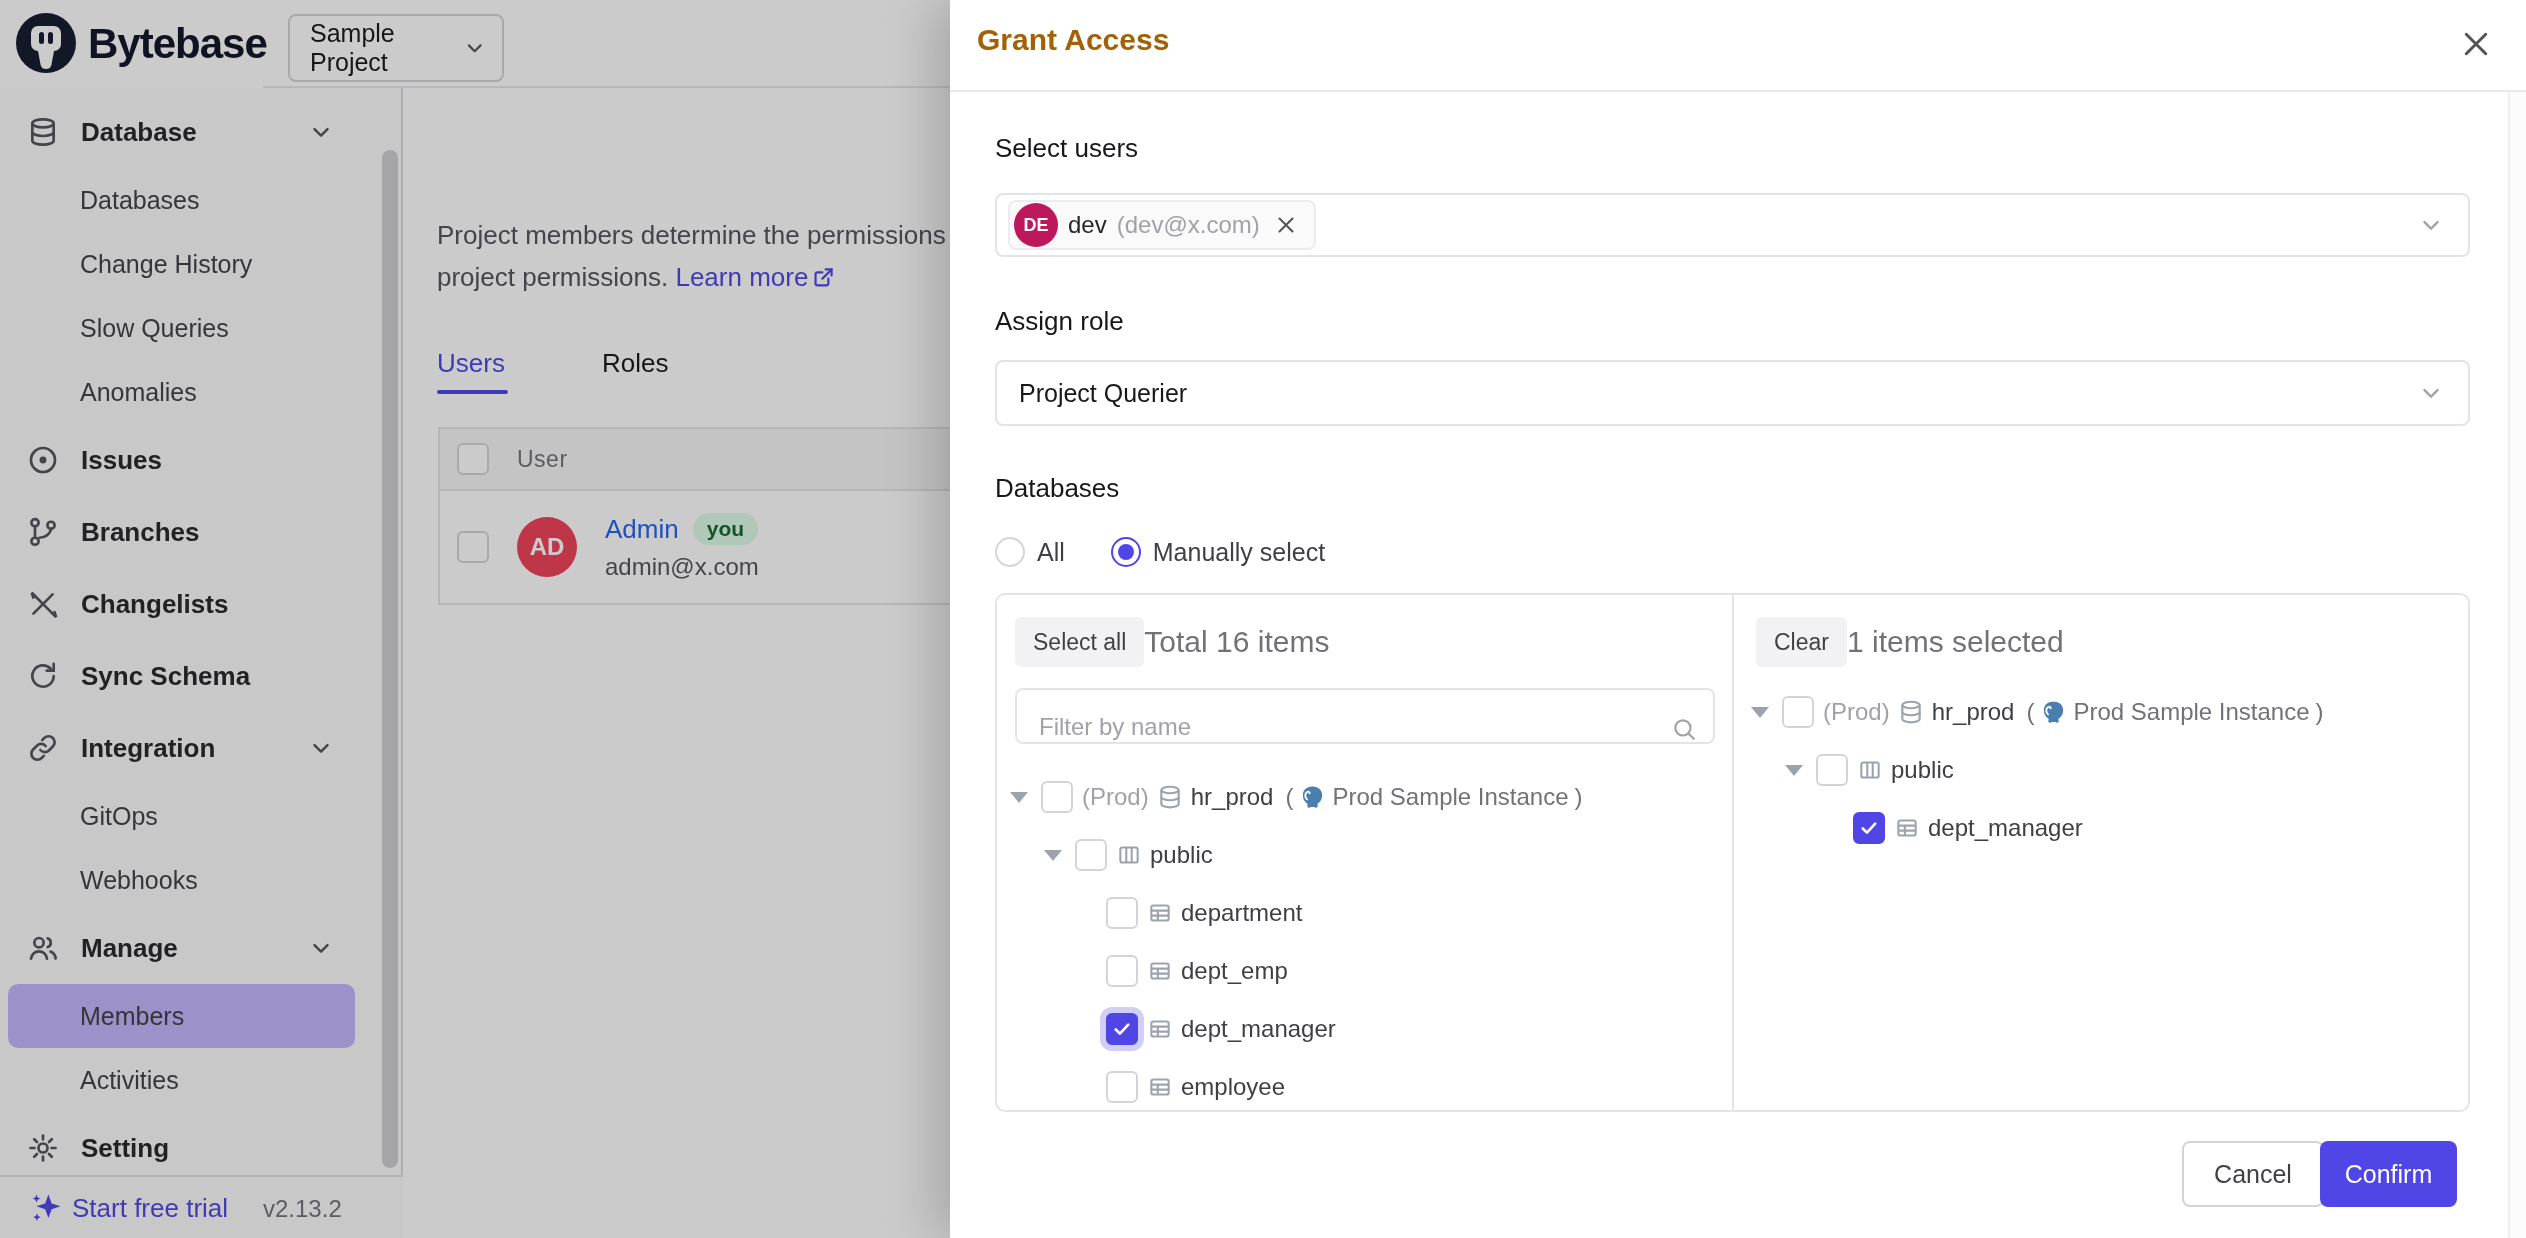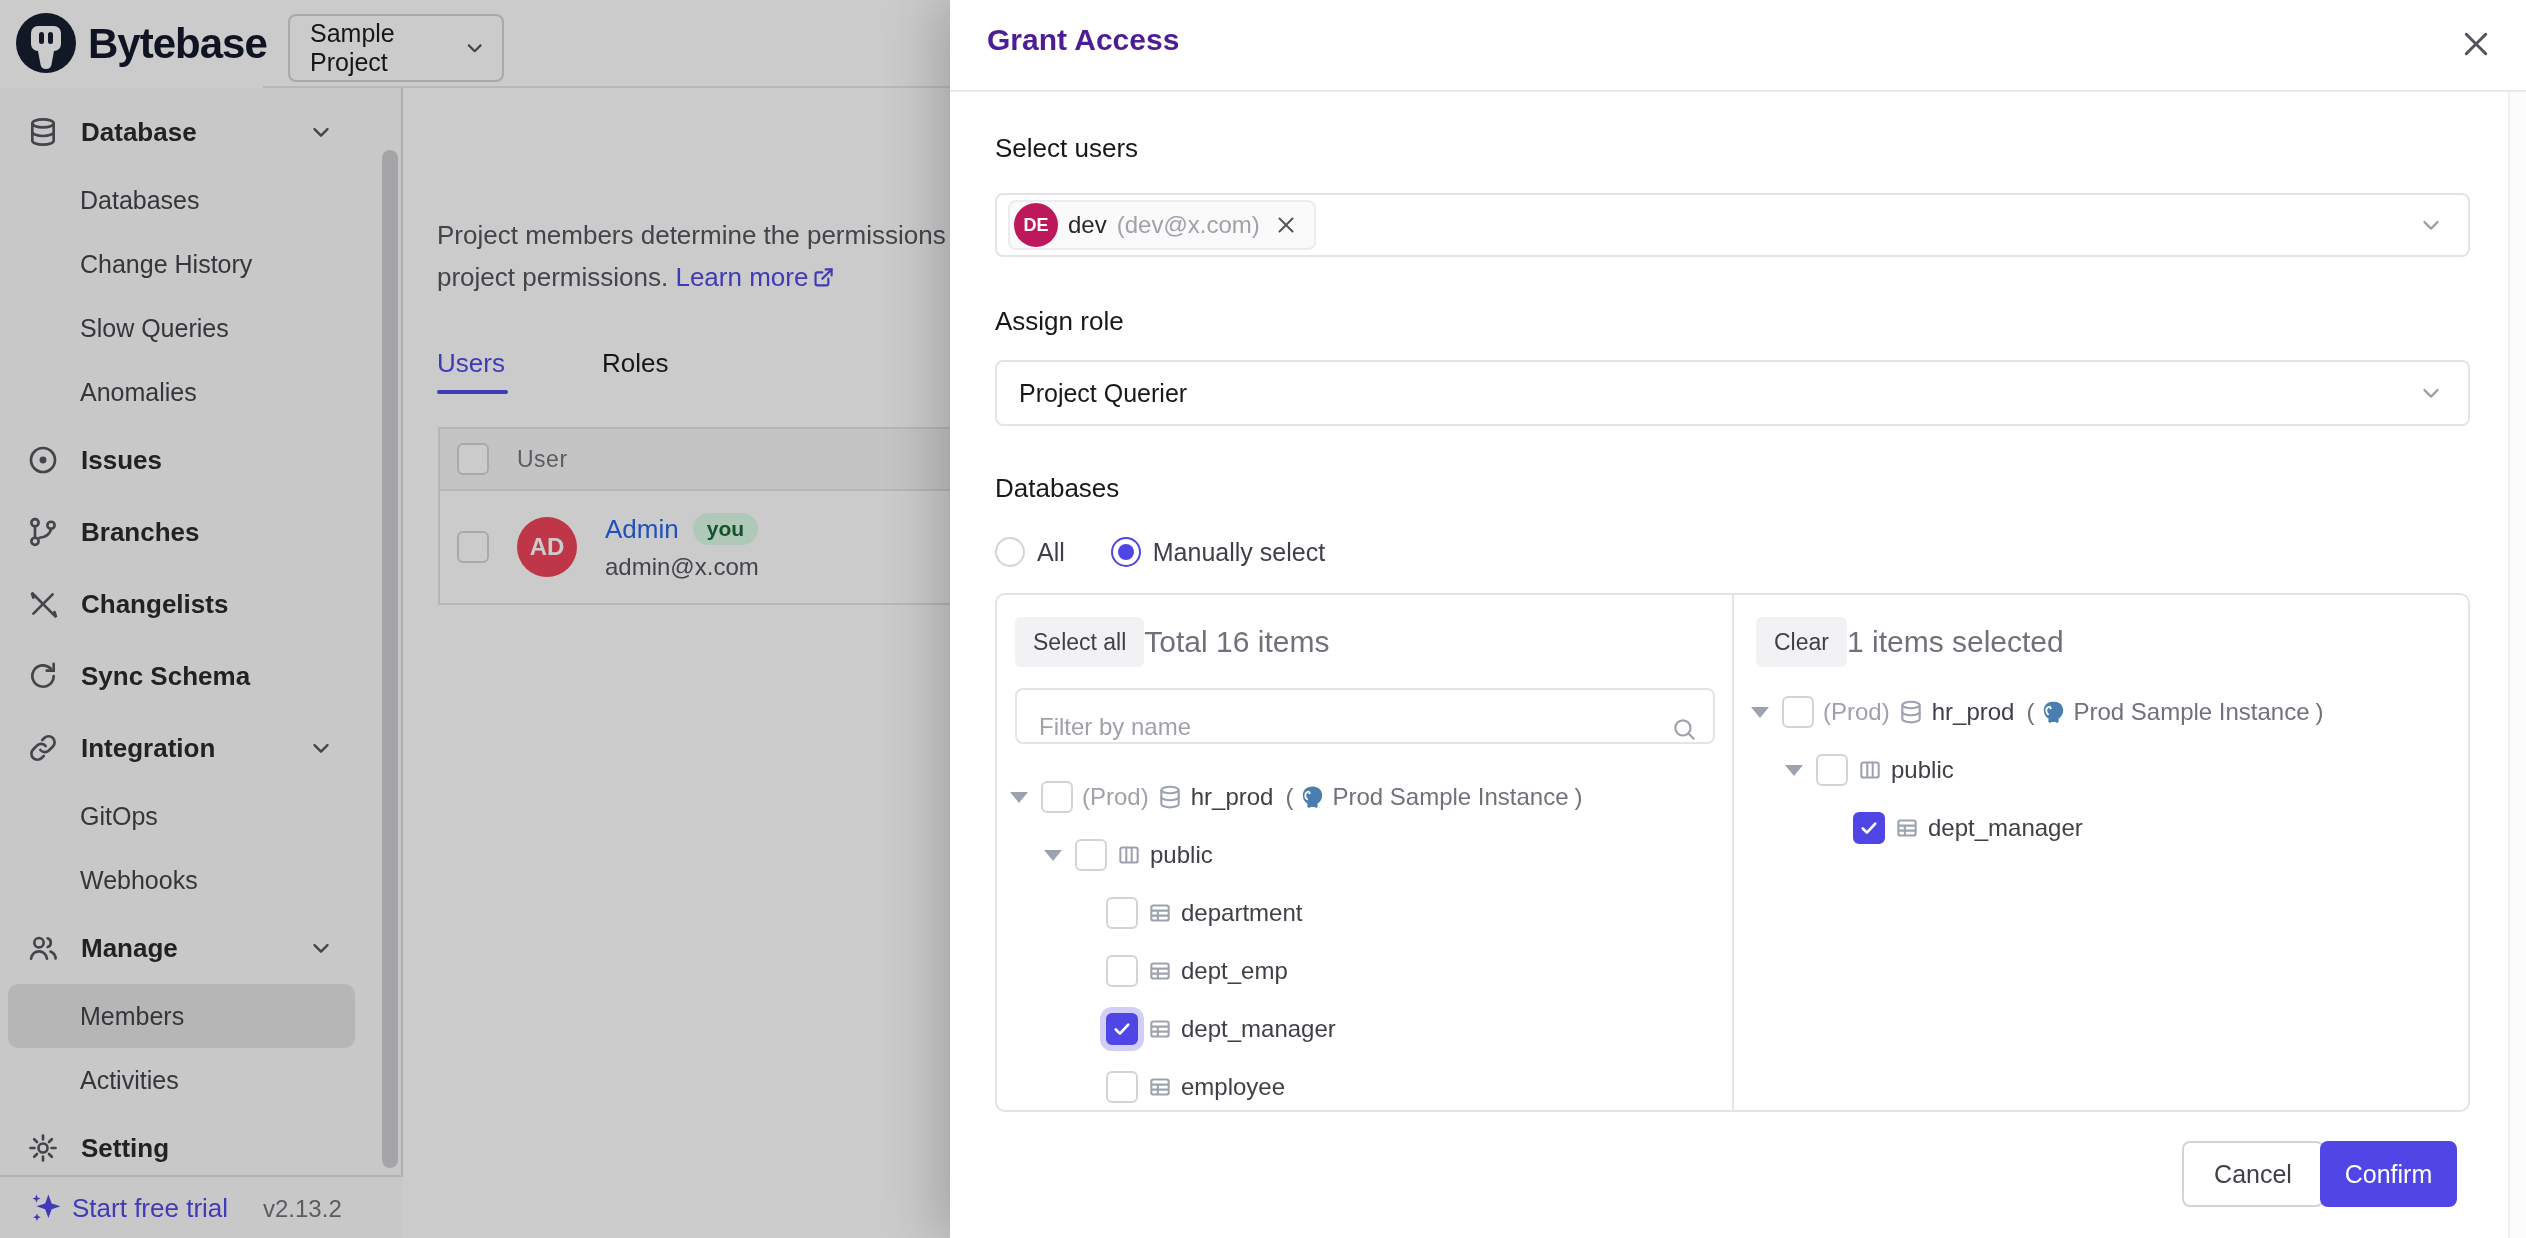--- a/index.html
+++ b/index.html
@@ -16,21 +16,21 @@
   .topbar-line{position:absolute;left:263px;right:0;top:86px;height:2px;background:#e5e7eb}
   
   .sidebar{position:absolute;top:88px;left:0;width:403px;bottom:63px;background:#fbfbfc}
   .side-border{position:absolute;top:88px;bottom:63px;left:401px;width:2px;background:#dadade}
   .scroll-thumb{position:absolute;left:382px;top:150px;width:16px;height:1018px;border-radius:8px;background:#cfcfd3}
   .nav{position:absolute;top:8px;left:0;right:22px}
   .nrow{height:64px;display:flex;align-items:center;padding-left:80px;font-size:25px;color:#3f3f46;position:relative}
   .nrow.top{height:72px;padding-left:27px;font-weight:600;color:#27272a;font-size:26px}
   .nrow.top .nlbl{margin-left:22px}
   .nrow .chev{position:absolute;left:308px;color:#52525b}
-  .nrow.active{background:#e5e5e5;border-radius:10px;margin-left:8px;padding-left:72px;margin-right:26px}
+  .nrow.active{background:#c4b5fd;border-radius:10px;margin-left:8px;padding-left:72px;margin-right:26px}
   .sicon{color:#52525b}
   
   .bottombar{position:absolute;left:0;bottom:0;width:403px;height:61px;background:#fbfbfc;border-top:2px solid #e0e0e4}
   .trial{position:absolute;left:30px;top:14px;display:flex;align-items:center;gap:8px;
          color:#4f46e5;font-size:26px;font-weight:500}
   .version{position:absolute;left:263px;top:18px;font-size:24px;color:#71717a}
   
   .content{position:absolute;left:405px;top:88px;right:0;bottom:0;background:#fff}
   .desc{position:absolute;left:32px;top:126px;font-size:26px;color:#52525b;line-height:42px;white-space:nowrap}
   .link{color:#4f46e5;font-weight:500}
@@ -54,21 +54,21 @@
   .name-line{display:flex;align-items:center;gap:14px}
   .uname{font-size:26px;color:#2563eb;font-weight:500}
   .badge{background:#dcfce7;color:#166534;font-size:21px;font-weight:600;border-radius:999px;padding:4px 14px}
   .uemail{font-size:24px;color:#52525b;margin-top:8px}
   
   .overlay{position:absolute;inset:0;background:rgba(16,16,20,.22);z-index:5}
   
   .drawer{position:absolute;top:0;bottom:0;left:950px;width:1576px;background:#fff;z-index:10;
           box-shadow:-16px 0 48px rgba(0,0,0,.18)}
   .dhead{position:absolute;top:0;left:0;right:0;height:90px;border-bottom:2px solid #e9e9eb}
-  .dtitle{position:absolute;left:37px;top:23px;font-size:30px;font-weight:600;color:#4c1d95}
+  .dtitle{position:absolute;left:27px;top:23px;font-size:30px;font-weight:600;color:#a16207}
   .dclose{position:absolute;right:32px;top:26px;color:#52525b;cursor:pointer}
   .dlab{position:absolute;left:45px;font-size:26px;font-weight:500;color:#18181b}
   .dselect{position:absolute;left:45px;width:1475px;box-sizing:border-box;border:2px solid #e4e4e7;
            border-radius:8px;background:#fff;display:flex;align-items:center}
   .dchev{position:absolute;right:24px;top:50%;margin-top:-13px;color:#a1a1aa}
   .chip{height:50px;box-sizing:border-box;background:#fafafa;border:2px solid #ececf0;border-radius:8px;
         display:flex;align-items:center;gap:10px;padding:0 16px 0 4px;margin-left:11px}
   .av-de{width:44px;height:44px;font-size:18px}
   .chip-name{font-size:24px;color:#27272a}
   .chip-email{font-size:24px;color:#a1a1aa}

